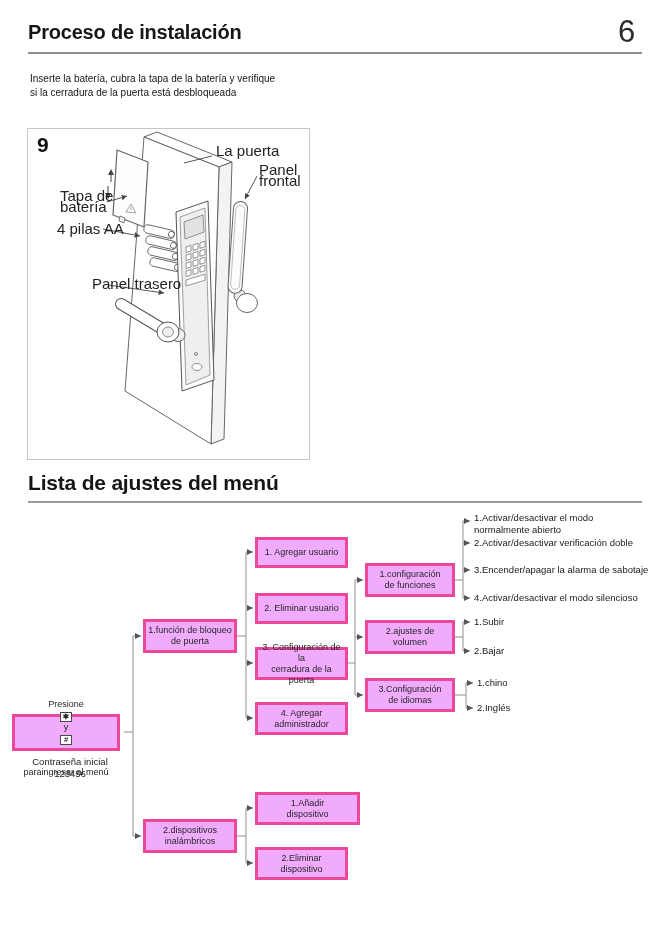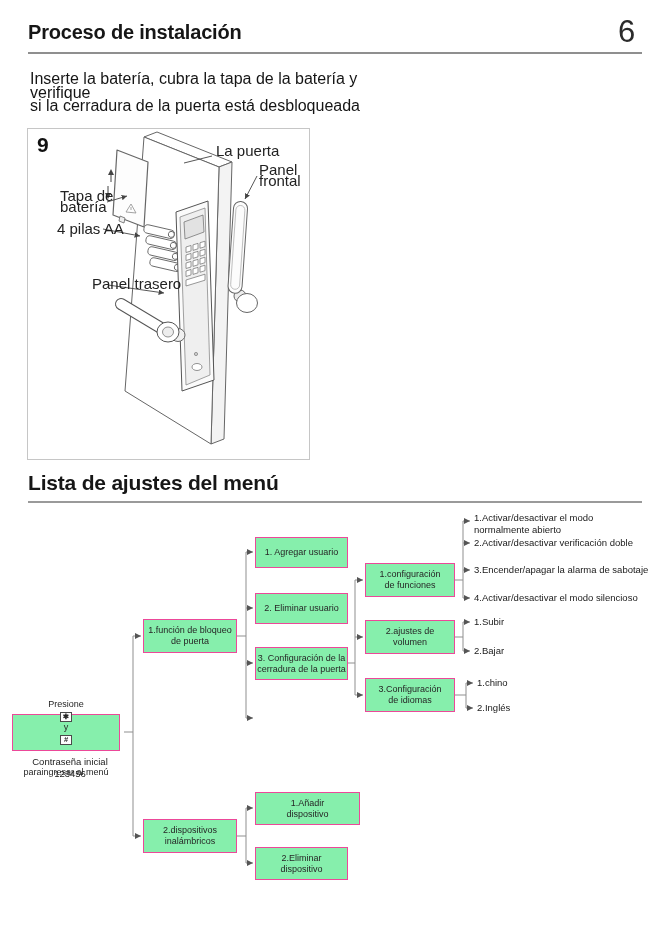--- a/index.html
+++ b/index.html
@@ -7,30 +7,30 @@
     position:relative;width:670px;height:950px;background:#ffffff;
     font-family:"Liberation Sans", sans-serif;color:#1c1c1c;overflow:hidden;
     margin:0 auto;
   }
   .abs{position:absolute;}
   
   .h1{font-size:20px;font-weight:bold;letter-spacing:-0.2px;color:#161616;}
   .pagenum{font-size:31px;font-weight:400;color:#2b2b2b;}
   .rule{background:#8f8f8f;height:2px;}
   .rule2{background:#9a9a9a;height:2px;}
-  .intro{font-size:16px;line-height:13.5px;color:#151515;}
+  .intro{font-size:10px;line-height:13.5px;color:#151515;}
   
   .figure{border:1px solid #c6c6c6;background:#fff;}
   .stepnum{font-size:21px;font-weight:bold;color:#111;}
   .figlabel{font-size:15px;line-height:10.5px;color:#222;white-space:pre-line;}
   
   .h2{font-size:21px;font-weight:bold;letter-spacing:-0.2px;color:#161616;text-align:center;}
   
   .box{
-    position:absolute;background:#86efac;border:1px solid #ec4899;
+    position:absolute;background:#f0abfc;border:3px solid #ec4899;
     display:flex;align-items:center;justify-content:center;text-align:center;
     font-size:9px;line-height:11px;color:#262626;white-space:pre-line;
     box-sizing:border-box;padding:1px;
   }
   .leaf{position:absolute;font-size:9.5px;line-height:11.5px;color:#202020;white-space:pre-line;}
   .caption{position:absolute;text-align:center;font-size:9.5px;line-height:11.5px;color:#222;}
   .kbd{
     display:inline-block;border:1px solid #4a4a4a;background:#fdfdfd;
     font-size:7.5px;line-height:8px;min-width:8px;text-align:center;
     padding:0 1px;vertical-align:-1px;font-weight:bold;
@@ -226,20 +226,22 @@
 
   <div class="box" style="left:143px;top:619px;width:94px;height:34px;">1.función de bloqueo
 de puerta</div>
   <div class="box" style="left:143px;top:819px;width:94px;height:34px;">2.dispositivos
 inalámbricos</div>
 
   <div class="box" style="left:255px;top:537px;width:93px;height:31px;">1. Agregar usuario</div>
   <div class="box" style="left:255px;top:593px;width:93px;height:31px;">2. Eliminar usuario</div>
   <div class="box" style="left:255px;top:647px;width:93px;height:33px;">3. Configuración de la
 cerradura de la puerta</div>
+  <div class="box" style="left:255px;top:702px;width:93px;height:33px;">4. Agregar
+administrador</div>
   <div class="box" style="left:255px;top:792px;width:105px;height:33px;">1.Añadir
 dispositivo</div>
   <div class="box" style="left:255px;top:847px;width:93px;height:33px;">2.Eliminar
 dispositivo</div>
 
   <div class="box" style="left:365px;top:563px;width:90px;height:34px;">1.configuración
 de funciones</div>
   <div class="box" style="left:365px;top:620px;width:90px;height:34px;">2.ajustes de
 volumen</div>
   <div class="box" style="left:365px;top:678px;width:90px;height:34px;">3.Configuración

